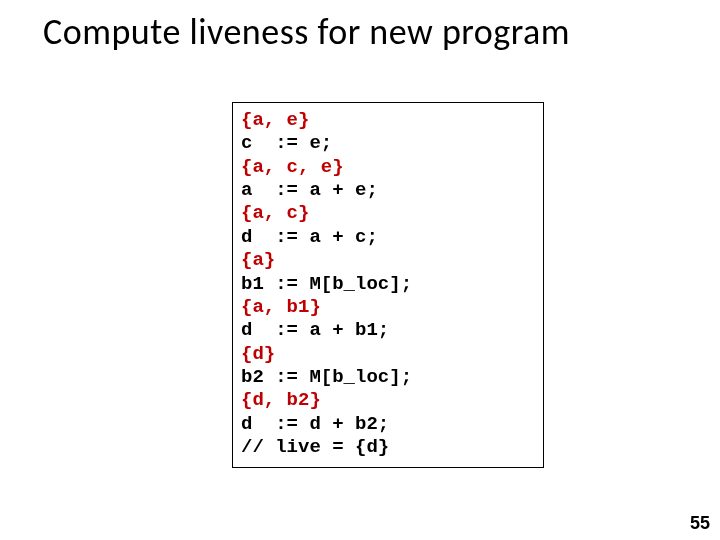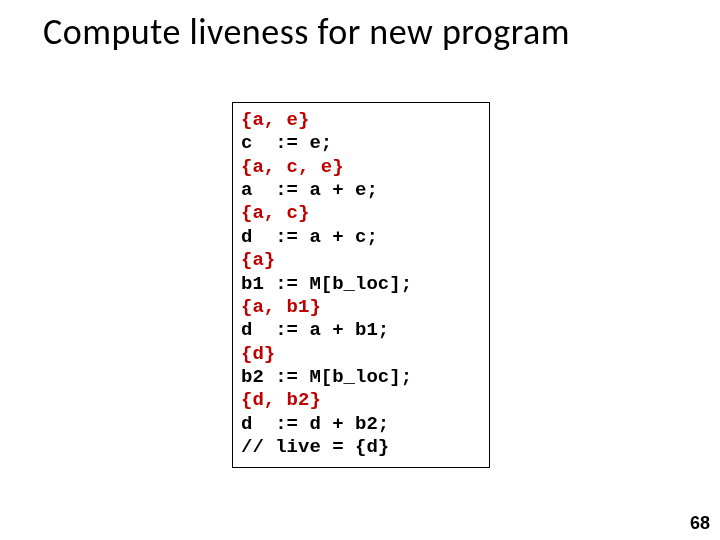--- a/index.html
+++ b/index.html
@@ -19,21 +19,21 @@
     font-size: 36px;
     color: #000;
     font-weight: 400;
     letter-spacing: 0.5px;
     margin-left: 23px;
   }
   .code-box {
     position: absolute;
     top: 102px;
     left: 232px;
-    width: 258px;
+    width: 312px;
     border: 1px solid #000;
     padding: 6px 8px 8px 8px;
     background: #fff;
     box-sizing: border-box;
   }
   .code-box pre {
     margin: 0;
     font-family: "Courier New", Courier, monospace;
     font-size: 19px;
     line-height: 1.23;
@@ -70,13 +70,13 @@
 <span>b1 := M[b_loc];</span>
 <span class="red">{a, b1}</span>
 <span>d  := a + b1;</span>
 <span class="red">{d}</span>
 <span>b2 := M[b_loc];</span>
 <span class="red">{d, b2}</span>
 <span>d  := d + b2;</span>
 <span>// live = {d}</span></pre>
 </div>
 
-<div class="page-num">68</div>
+<div class="page-num">55</div>
 
 </body></html>

